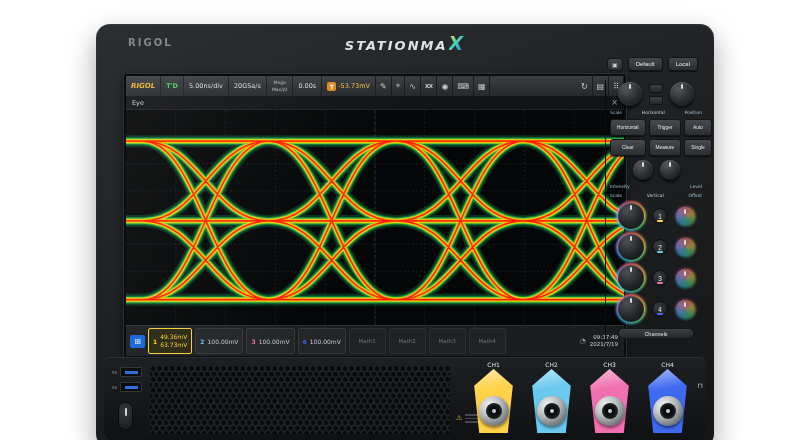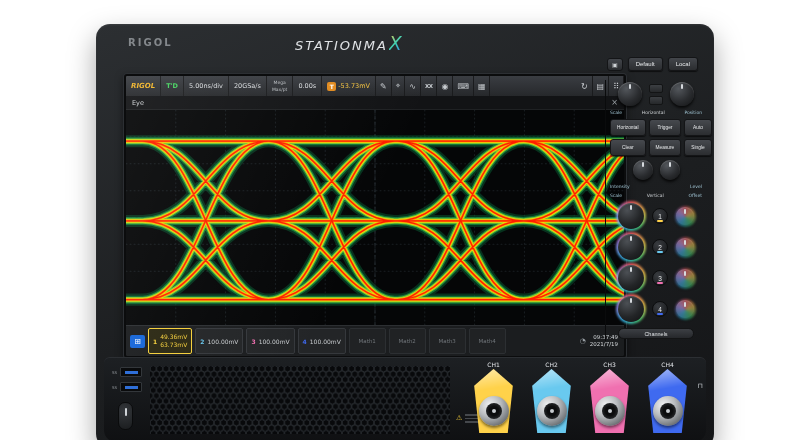--- a/index.html
+++ b/index.html
@@ -3,21 +3,21 @@
 <meta charset="utf-8">
 <style>
   html,body{margin:0;padding:0;background:#ffffff}
   body{width:810px;height:440px;overflow:hidden;font-family:"DejaVu Sans","Liberation Sans",sans-serif}
   .stage{display:flex;justify-content:center;padding-top:24px}
   .device{position:relative;width:618px;height:424px;border-radius:14px;
     background:linear-gradient(160deg,#2c2f32,#1c1e20 55%,#141517);
     box-shadow:0 12px 28px rgba(0,0,0,.35), inset 0 1px 2px rgba(255,255,255,.08)}
   
   .brand{position:absolute;left:32px;top:13px;font-size:10px;font-weight:700;letter-spacing:2px;color:#84888c}
-  .logo{position:absolute;left:199px;top:8px;width:220px;text-align:left;color:#dfe2e5;font-weight:400;font-style:italic;font-size:13px;letter-spacing:2px;white-space:nowrap}
+  .logo{position:absolute;left:199px;top:8px;width:220px;text-align:center;color:#dfe2e5;font-weight:700;font-style:italic;font-size:13px;letter-spacing:2px;white-space:nowrap}
   .logo .x{font-size:19px;background:linear-gradient(135deg,#ffd24a,#39d0b8,#3f6af0);-webkit-background-clip:text;background-clip:text;color:transparent;margin-left:1px;font-style:italic}
   .modelrow{position:absolute;right:16px;top:9px;display:flex;gap:4px;align-items:flex-start}
   .badge{background:#46b93c;color:#07300a;font-weight:700;font-size:8px;padding:2px 5px;border-radius:2px}
   .spec{background:#0d0e10;border-radius:2px;padding:2px 3px;display:flex;flex-direction:column;gap:1px}
   .spec span{font-size:4.5px;color:#cdd1d4;line-height:1.2}
   .ticon{font-size:8px;color:#d3d6d9;line-height:1.4;margin-left:2px}
   .quickrow{position:absolute;right:16px;top:33px;display:flex;gap:5px;align-items:center}
   .qicon{background:linear-gradient(#43464b,#2b2d30);border:1px solid #141517;border-radius:3px;color:#cfd3d6;font-size:6px;padding:2px 4px}
   .qbtn{background:linear-gradient(#43464b,#2b2d30);border:1px solid #141517;border-radius:3px;color:#e6e8ea;font-size:6px;padding:3px 7px;box-shadow:0 1px 1px rgba(0,0,0,.6)}
   

